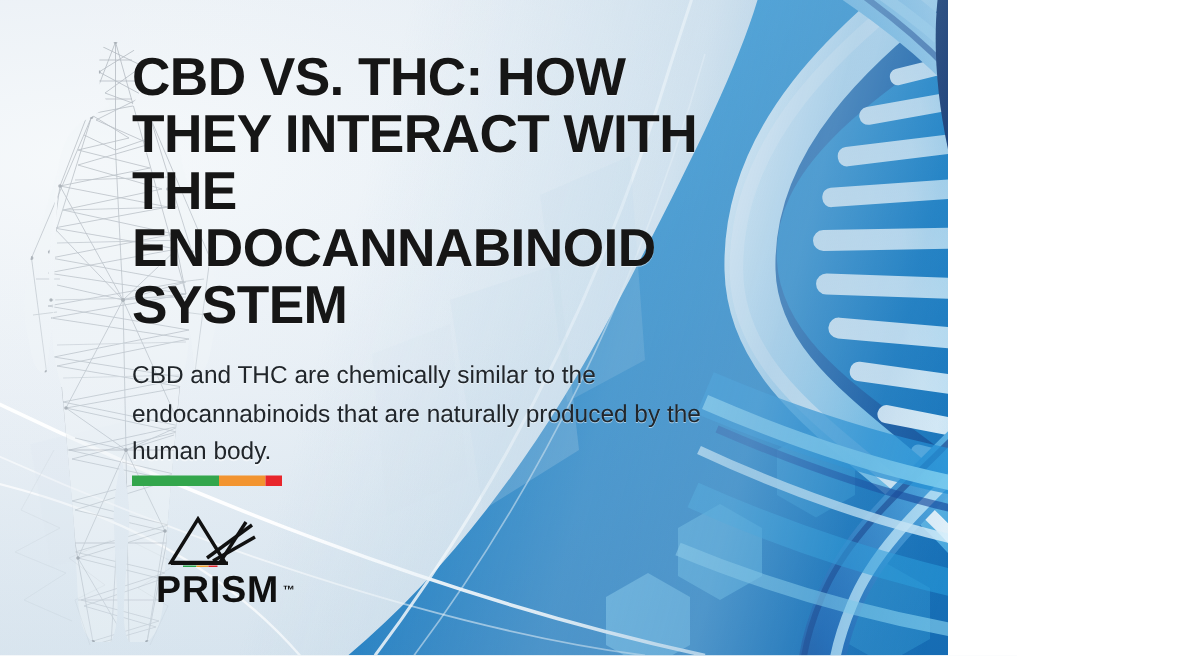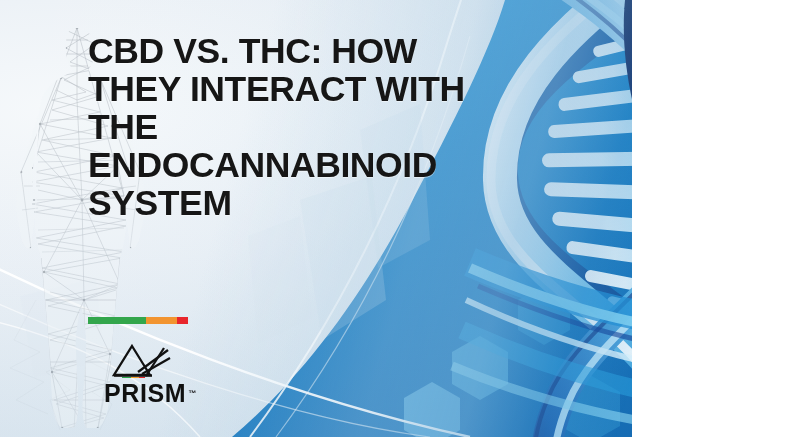--- a/index.html
+++ b/index.html
@@ -333,20 +333,21 @@
     </g>
 
     <g opacity="0.22" stroke="#8b959e" stroke-width="0.5" fill="none">
       <path d="M60,430 L50,400 L70,390 L46,372 L74,360 M100,430 L112,404 L92,392 L118,376 L90,362"></path>
       <path d="M36,300 L14,340 L40,352 L10,368 L44,382 L16,400 L48,414"></path>
     </g>
   </svg>
 
   <div id="text-col">
     <h1 id="headline">CBD VS. THC: HOW THEY INTERACT WITH THE ENDOCANNABINOID SYSTEM</h1>
+    <p id="subhead">CBD and THC are chemically similar to the endocannabinoids that are naturally produced by the human body.</p>
   </div>
 
   <div id="accent-rule">
     <div class="seg" style="background: rgb(51, 166, 76); width: 58%;"></div>
     <div class="seg" style="background: rgb(242, 148, 48); width: 31%;"></div>
     <div class="seg" style="background: rgb(232, 38, 44); width: 11%;"></div>
   </div>
 
   <div id="logo">
     <div id="logo-mark">

